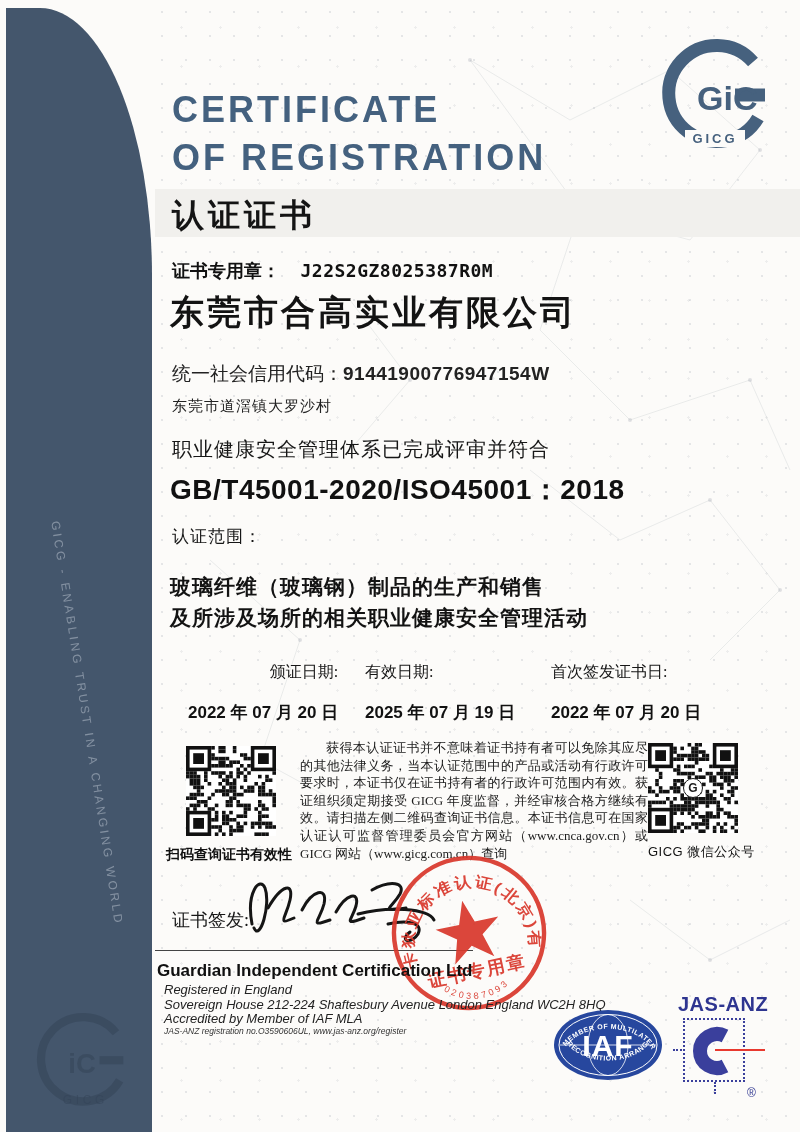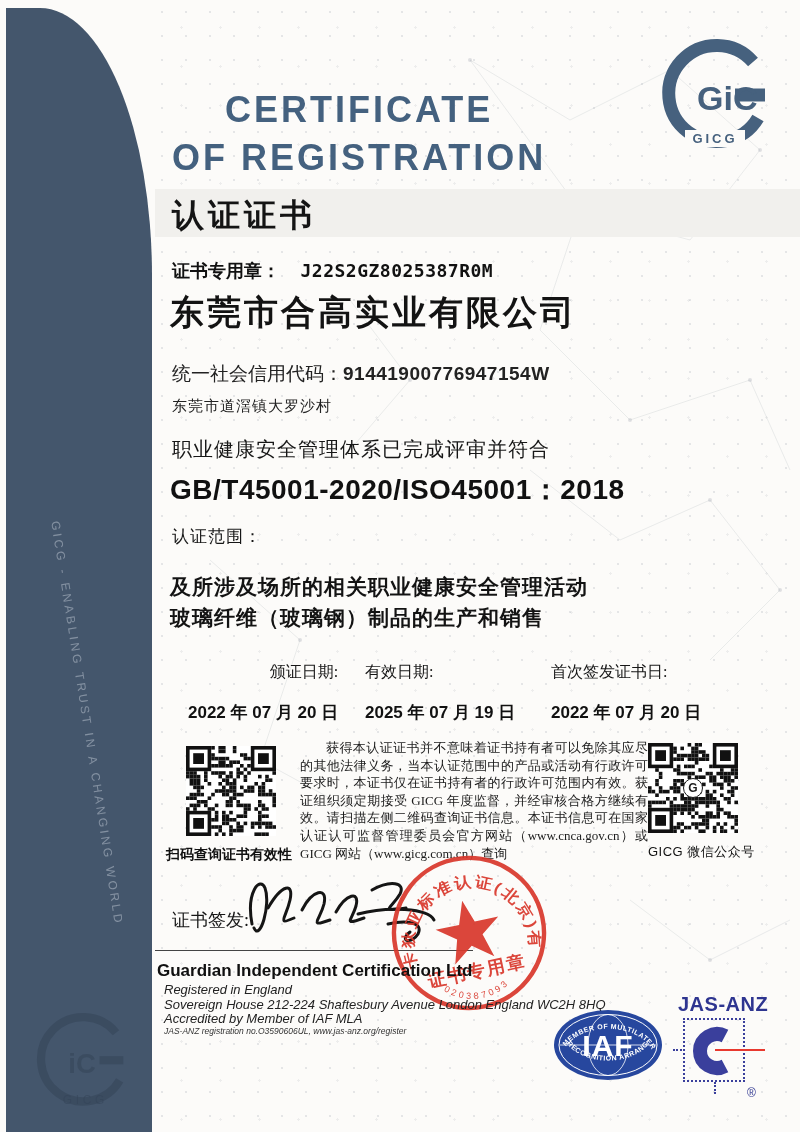--- a/index.html
+++ b/index.html
@@ -19,21 +19,21 @@
   
   .sidebar { position:absolute; left:6px; top:8px; width:146px; height:1124px;
     background:#44566c; border-top-right-radius:112px 268px; }
   .tagline { position:absolute; left:56px; top:512px; transform:rotate(81deg); transform-origin:0 0;
     white-space:nowrap; color:rgba(235,240,246,0.38); font-size:12px; letter-spacing:3px; }
   .side-logo { position:absolute; left:22px; top:1000px; opacity:0.30; }
 
   
   .gicg-logo { position:absolute; left:655px; top:38px; }
   .title { position:absolute; left:172px; top:86px; color:#44617f; font-size:36px; font-weight:800;
-    letter-spacing:3px; line-height:48px;text-align:center; }
+    letter-spacing:3px; line-height:48px; }
   .band { position:absolute; left:155px; top:189px; width:645px; height:48px; background:#f1f0ed; }
   .cn-title { position:absolute; left:172px; top:194px; font-family:"Liberation Serif", serif;
     font-weight:700; font-size:32px; color:#141414; letter-spacing:4px; }
 
   .row-certno { position:absolute; left:172px; top:259px; }
   .lbl-certno { display:inline-block; font-weight:700; font-size:18px; color:#111; }
   .val-certno { display:inline-block; font-family:"DejaVu Sans Mono", monospace; font-size:18px;
     font-weight:700; color:#111; margin-left:16px; letter-spacing:0.5px; }
 
   .company { position:absolute; left:170px; top:290px; font-family:"Liberation Serif", serif;
@@ -167,22 +167,22 @@
 
   <div class="credit">
     <span>统一社会信用代码：</span><b>91441900776947154W</b>
   </div>
 
   <div class="address">东莞市道滘镇大罗沙村</div>
   <div class="statement">职业健康安全管理体系已完成评审并符合</div>
   <div class="standard">GB/T45001-2020/ISO45001：2018</div>
   <div class="scope-label">认证范围：</div>
   <div class="scope">
+    <div>玻璃纤维（玻璃钢）制品的生产和销售</div>
     <div>及所涉及场所的相关职业健康安全管理活动</div>
-    <div>玻璃纤维（玻璃钢）制品的生产和销售</div>
   </div>
 
   <div class="dates">
     <div class="date-col dc1">
       <div class="dl">颁证日期:</div>
       <div class="dv">2022 年 07 月 20 日</div>
     </div>
     <div class="date-col dc2">
       <div class="dl">有效日期:</div>
       <div class="dv">2025 年 07 月 19 日</div>

